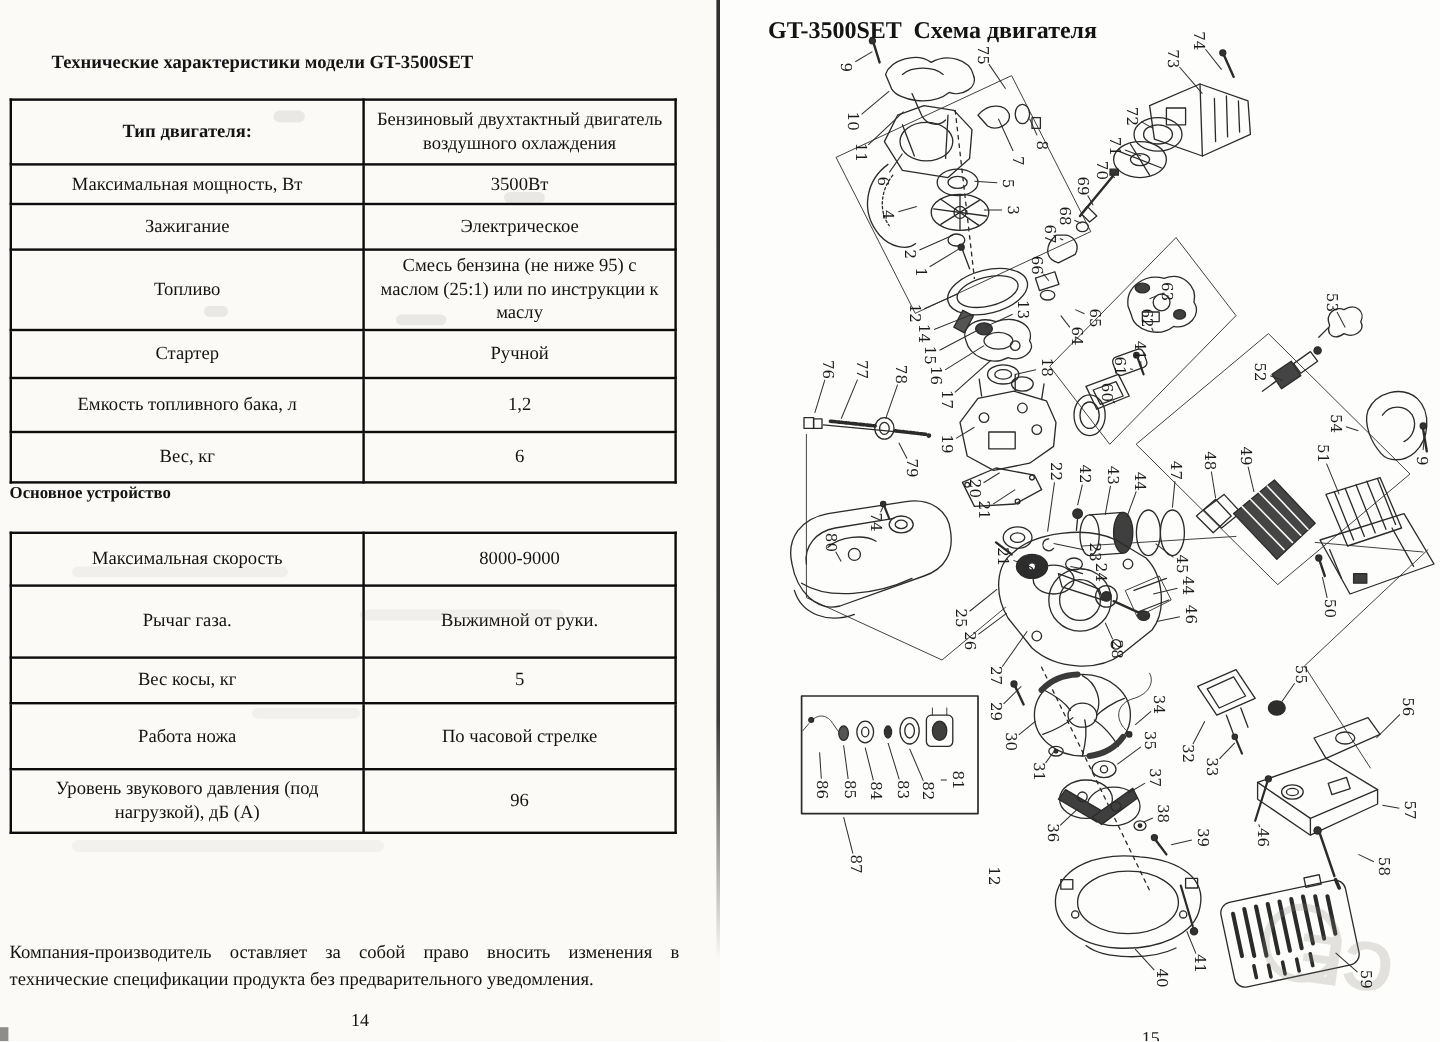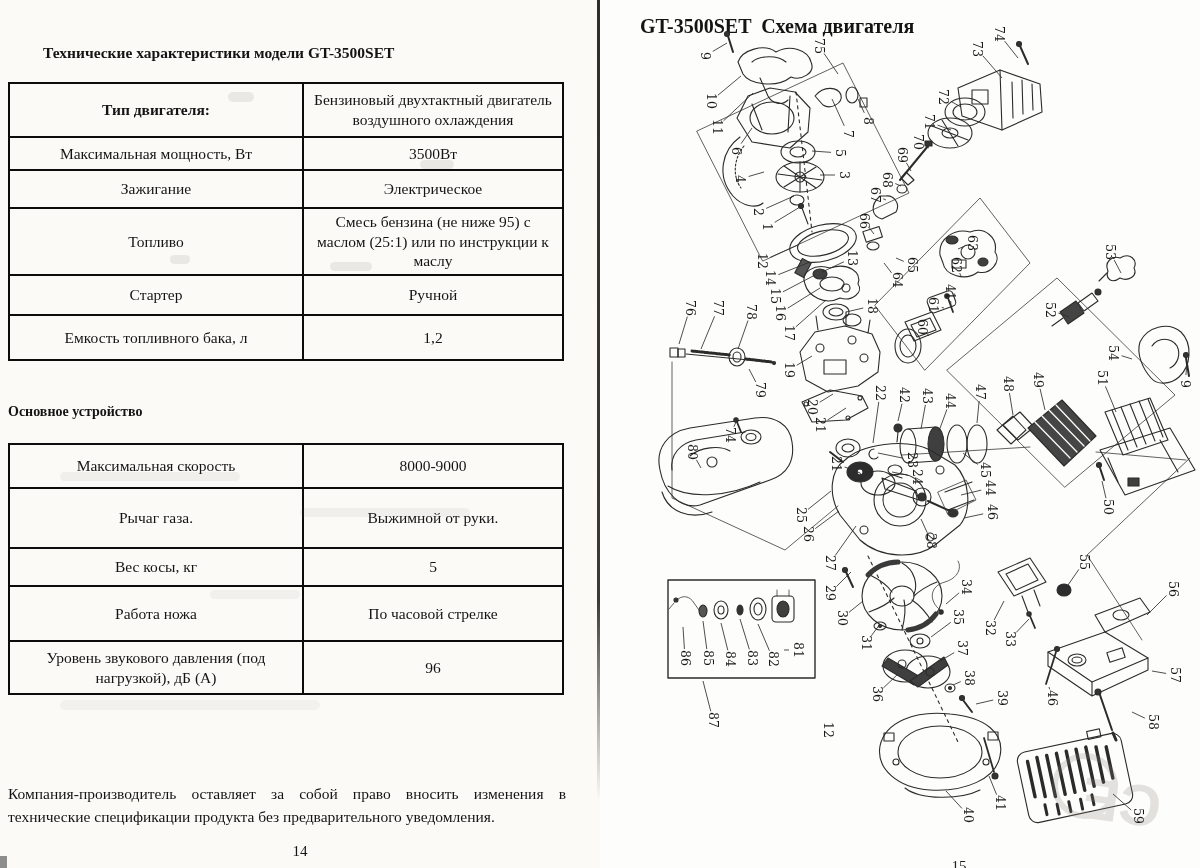--- a/index.html
+++ b/index.html
@@ -65,20 +65,24 @@
         <td class="c1">Топливо</td>
         <td>Смесь бензина (не ниже 95) с маслом (25:1) или по инструкции к маслу</td>
       </tr>
       <tr style="height:40px;">
         <td class="c1">Стартер</td>
         <td>Ручной</td>
       </tr>
       <tr style="height:45px;">
         <td class="c1">Емкость топливного бака, л</td>
         <td>1,2</td>
+      </tr>
+      <tr style="height:42px;">
+        <td class="c1">Вес, кг</td>
+        <td>6</td>
       </tr>
     </tbody>
       </table>
 
     <div class="section-title">Основное устройство</div>
 
     <table class="spec t2">
       <tbody>
           <tr style="height:44px;">
         <td class="c1">Максимальная скорость</td>

